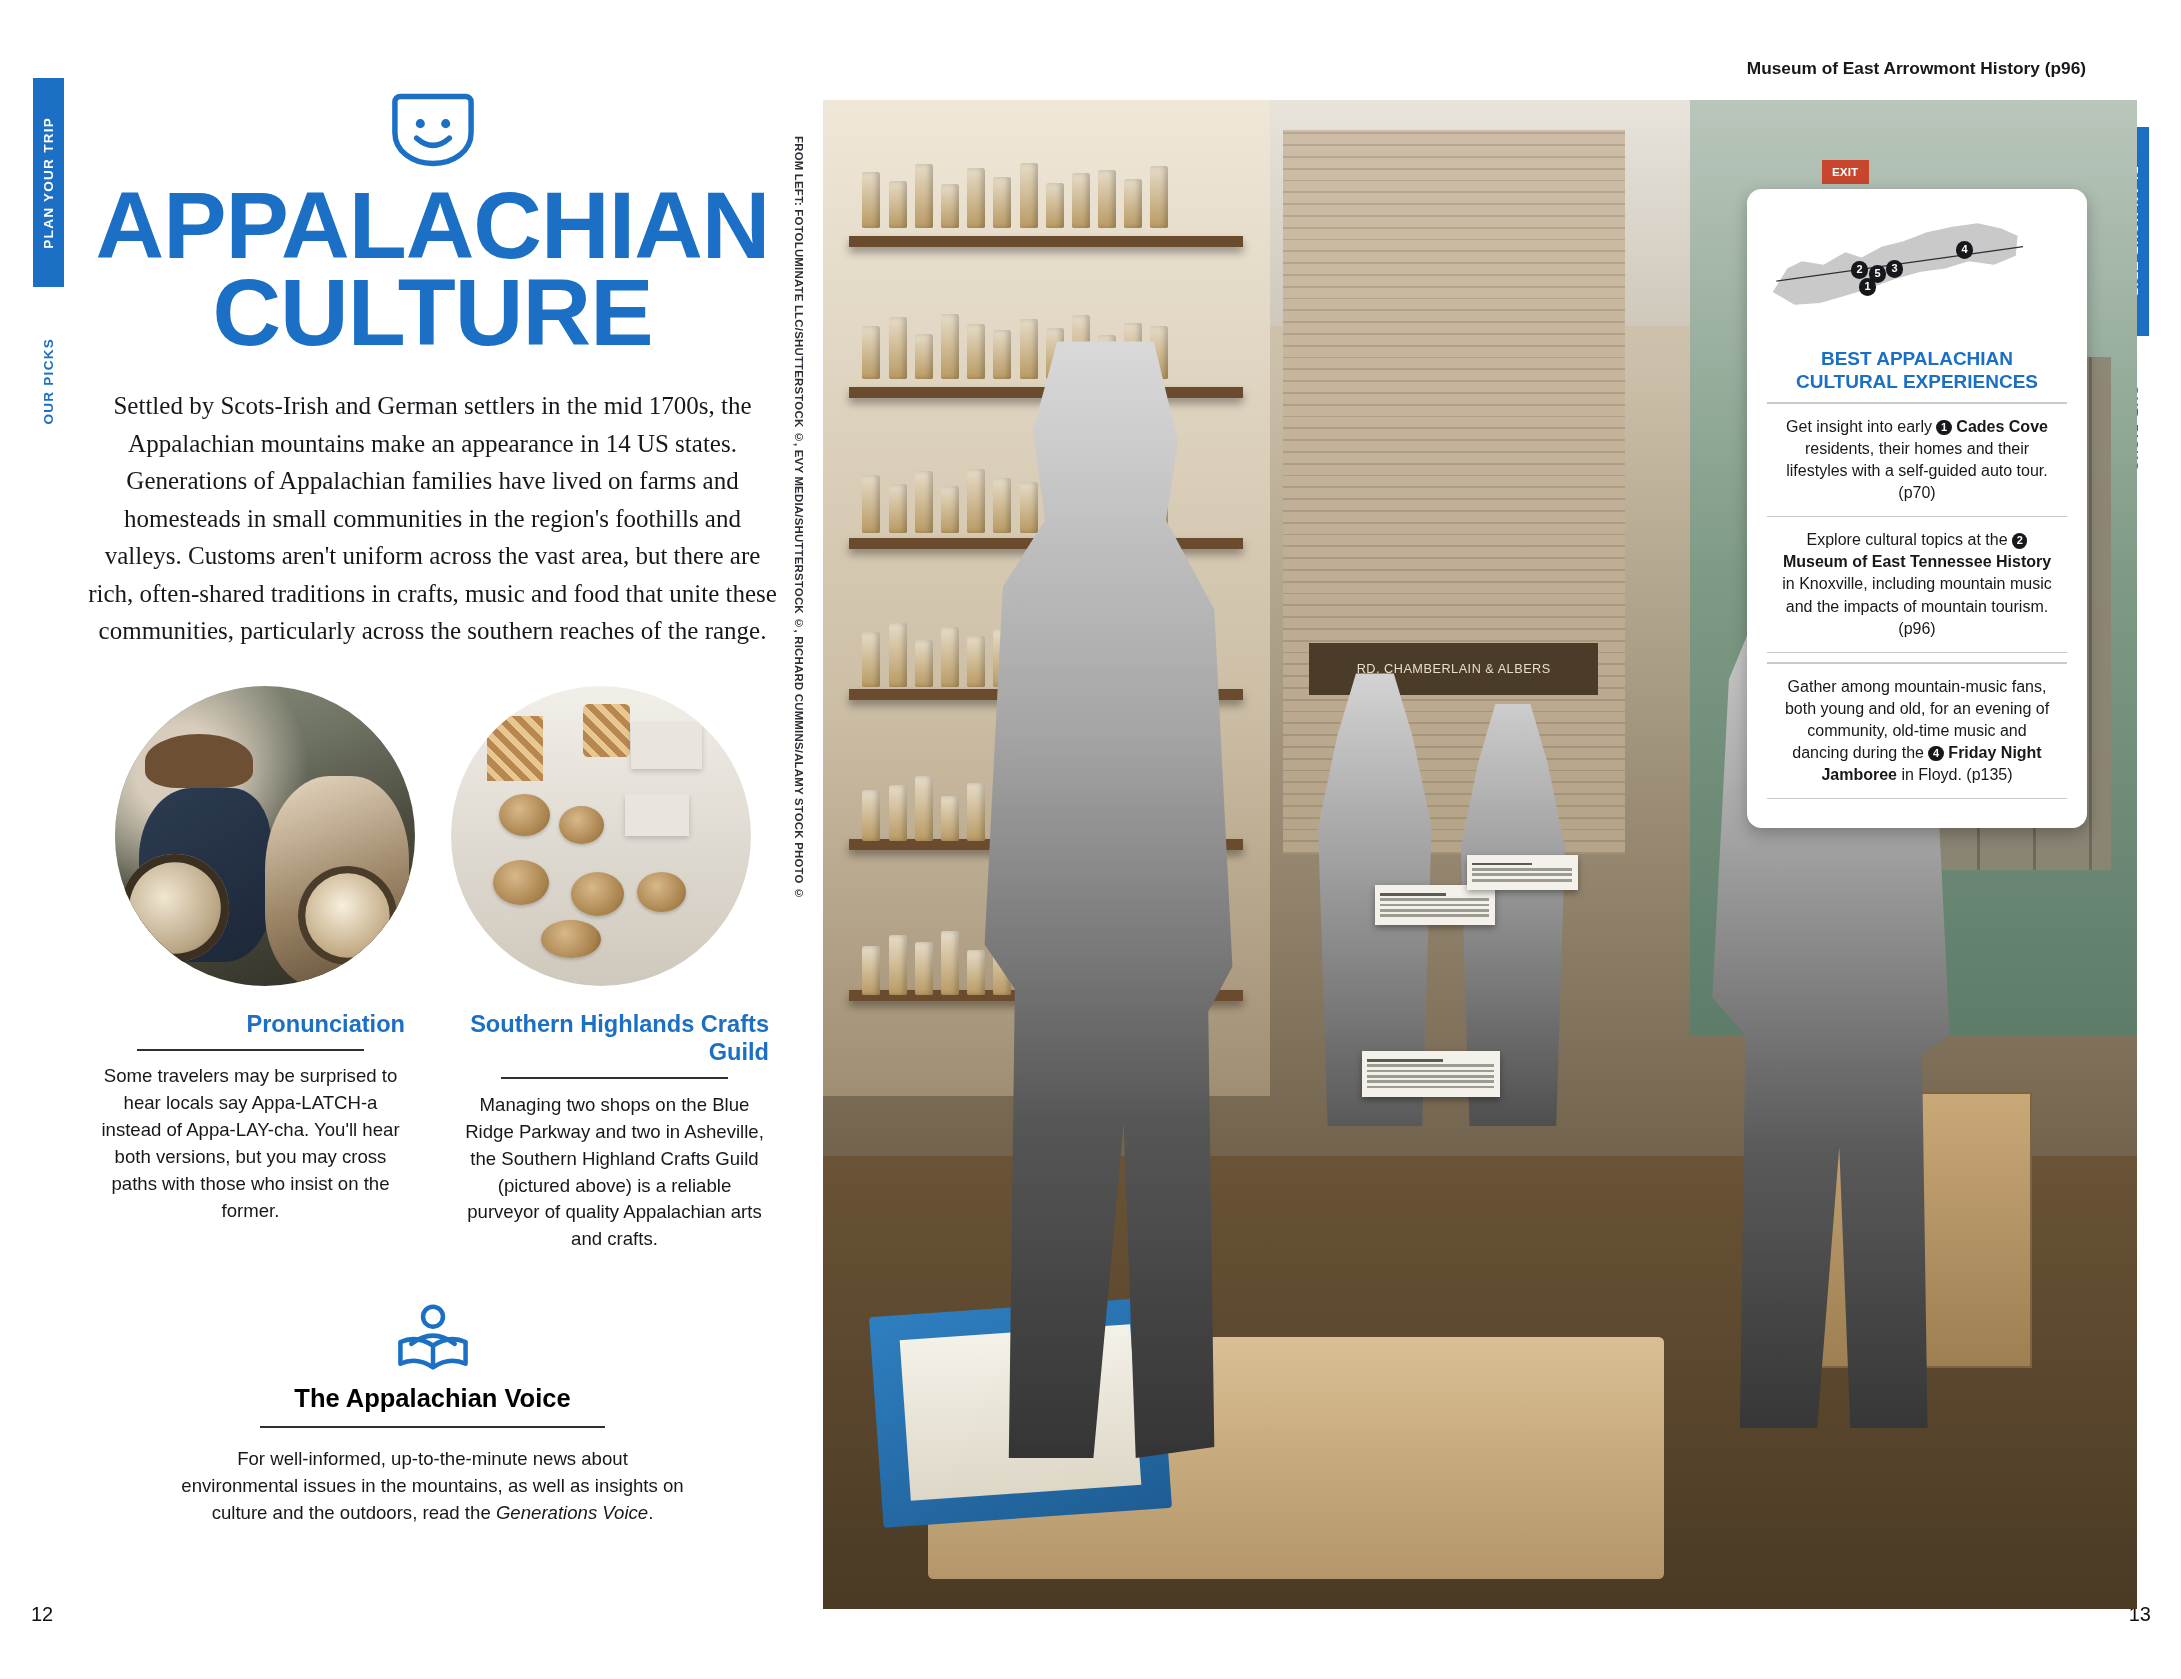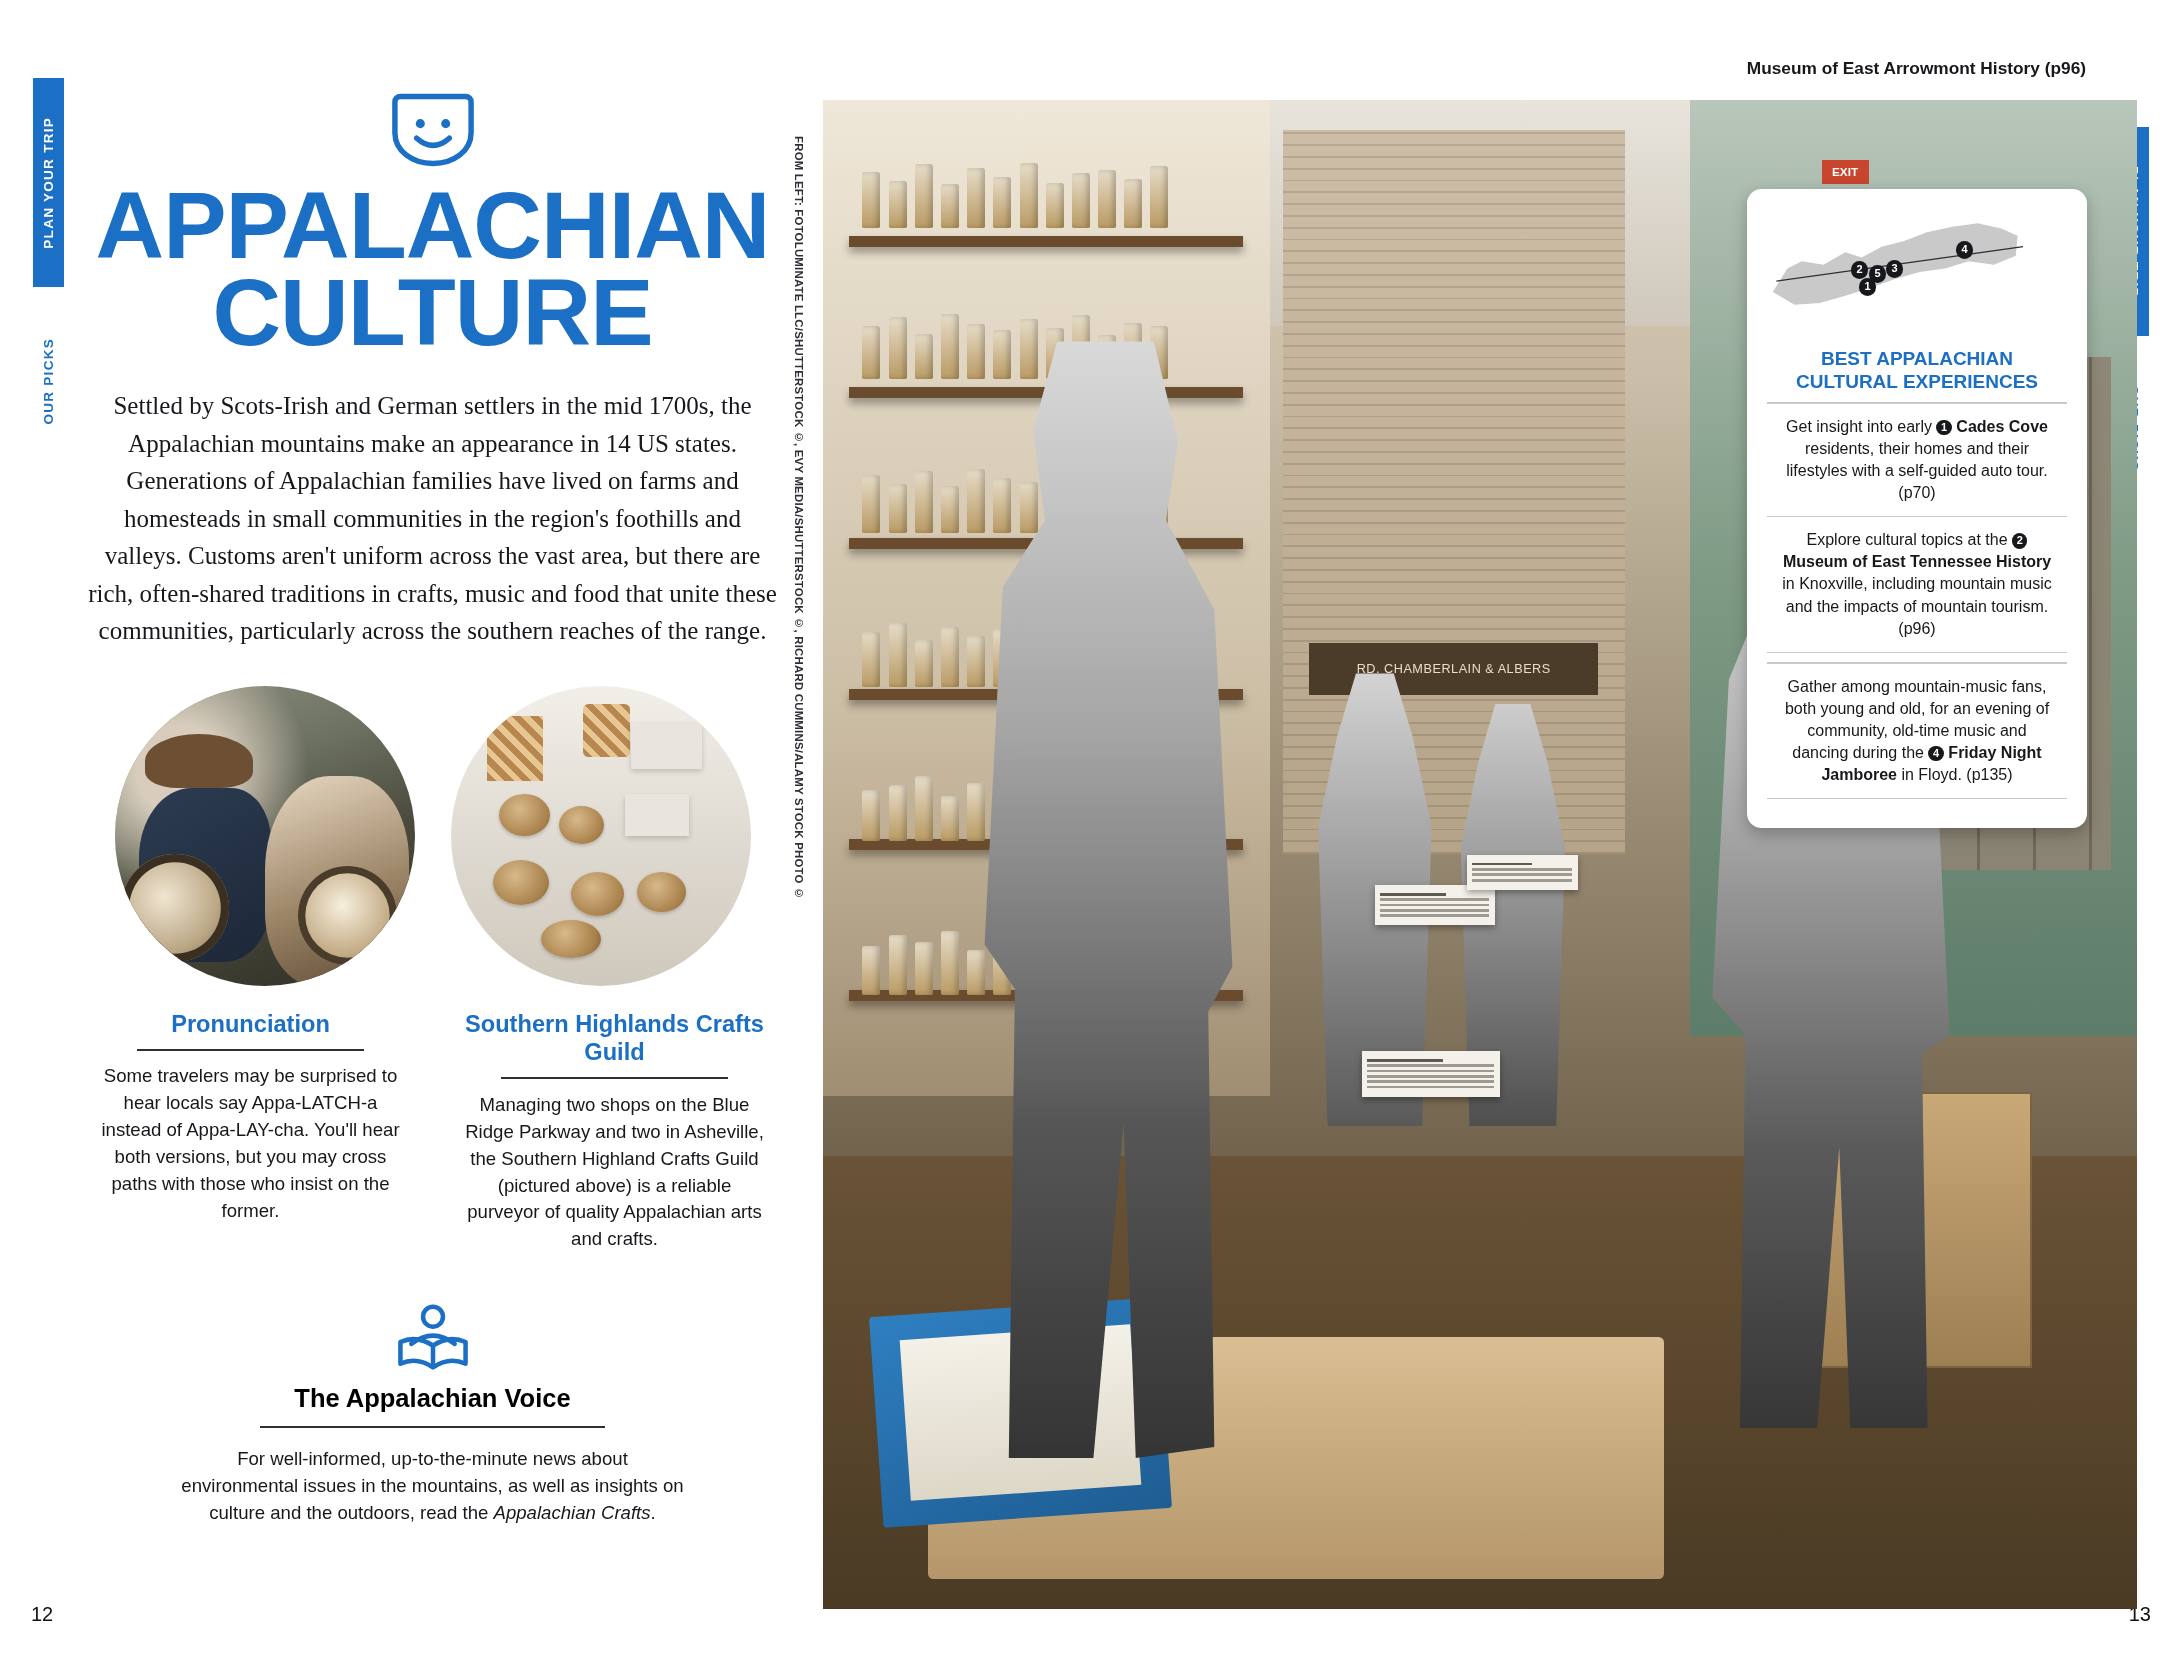--- a/index.html
+++ b/index.html
@@ -159,21 +159,21 @@
     position: absolute;
     background:
       repeating-linear-gradient(45deg,#b8874f 0 6.4px,#e6c792 6.4px 12.7px),
       #b8874f;
   }
 
   .sub-head {
     color: #1b6fc4;
     font-weight: bold;
     font-size: 23.6px;
-    text-align: center;
+    text-align: right;
     margin: 23.6px 0 0 0;
     line-height: 1.2;
   }
   .rule {
     width: 227px;
     height: 1.8px;
     background: #2b2f36;
     margin: 11px auto 12.7px auto;
   }
   .body-sm {
@@ -497,21 +497,21 @@
     <div class="voice-icon">
       <svg width="76" height="71" viewBox="0 0 84 78">
         <circle cx="42" cy="16" r="11" fill="none" stroke="#1b6fc4" stroke-width="5"></circle>
         <path d="M18 46 q24 -18 48 0" fill="none" stroke="#1b6fc4" stroke-width="5" stroke-linecap="round"></path>
         <path d="M6 44 q18 -8 36 4 q18 -12 36 -4 v24 q-18 -8 -36 4 q-18 -12 -36 -4 z" fill="none" stroke="#1b6fc4" stroke-width="5" stroke-linejoin="round"></path>
         <path d="M42 48 v24" fill="none" stroke="#1b6fc4" stroke-width="5"></path>
       </svg>
     </div>
     <h2 class="voice-head">The Appalachian Voice</h2>
     <div class="voice-rule"></div>
-    <p class="voice-body"><span>For well-informed, up-to-the-minute news about environmental issues in the mountains, as well as insights on culture and the outdoors, read the </span><em>Appalachian Crafts</em><span>.</span></p>
+    <p class="voice-body"><span>For well-informed, up-to-the-minute news about environmental issues in the mountains, as well as insights on culture and the outdoors, read the </span><em>Generations Voice</em><span>.</span></p>
   </div>
 </div>
 
 <div class="header-caption">Museum of East Arrowmont History (p96)</div>
 
 <div class="photo-credit">
   <span>FROM LEFT: FOTOLUMINATE LLC/SHUTTERSTOCK ©, EVY MEDIA/SHUTTERSTOCK ©, RICHARD CUMMINS/ALAMY STOCK PHOTO ©</span>
 </div>
 
 <div class="photo-frame">

